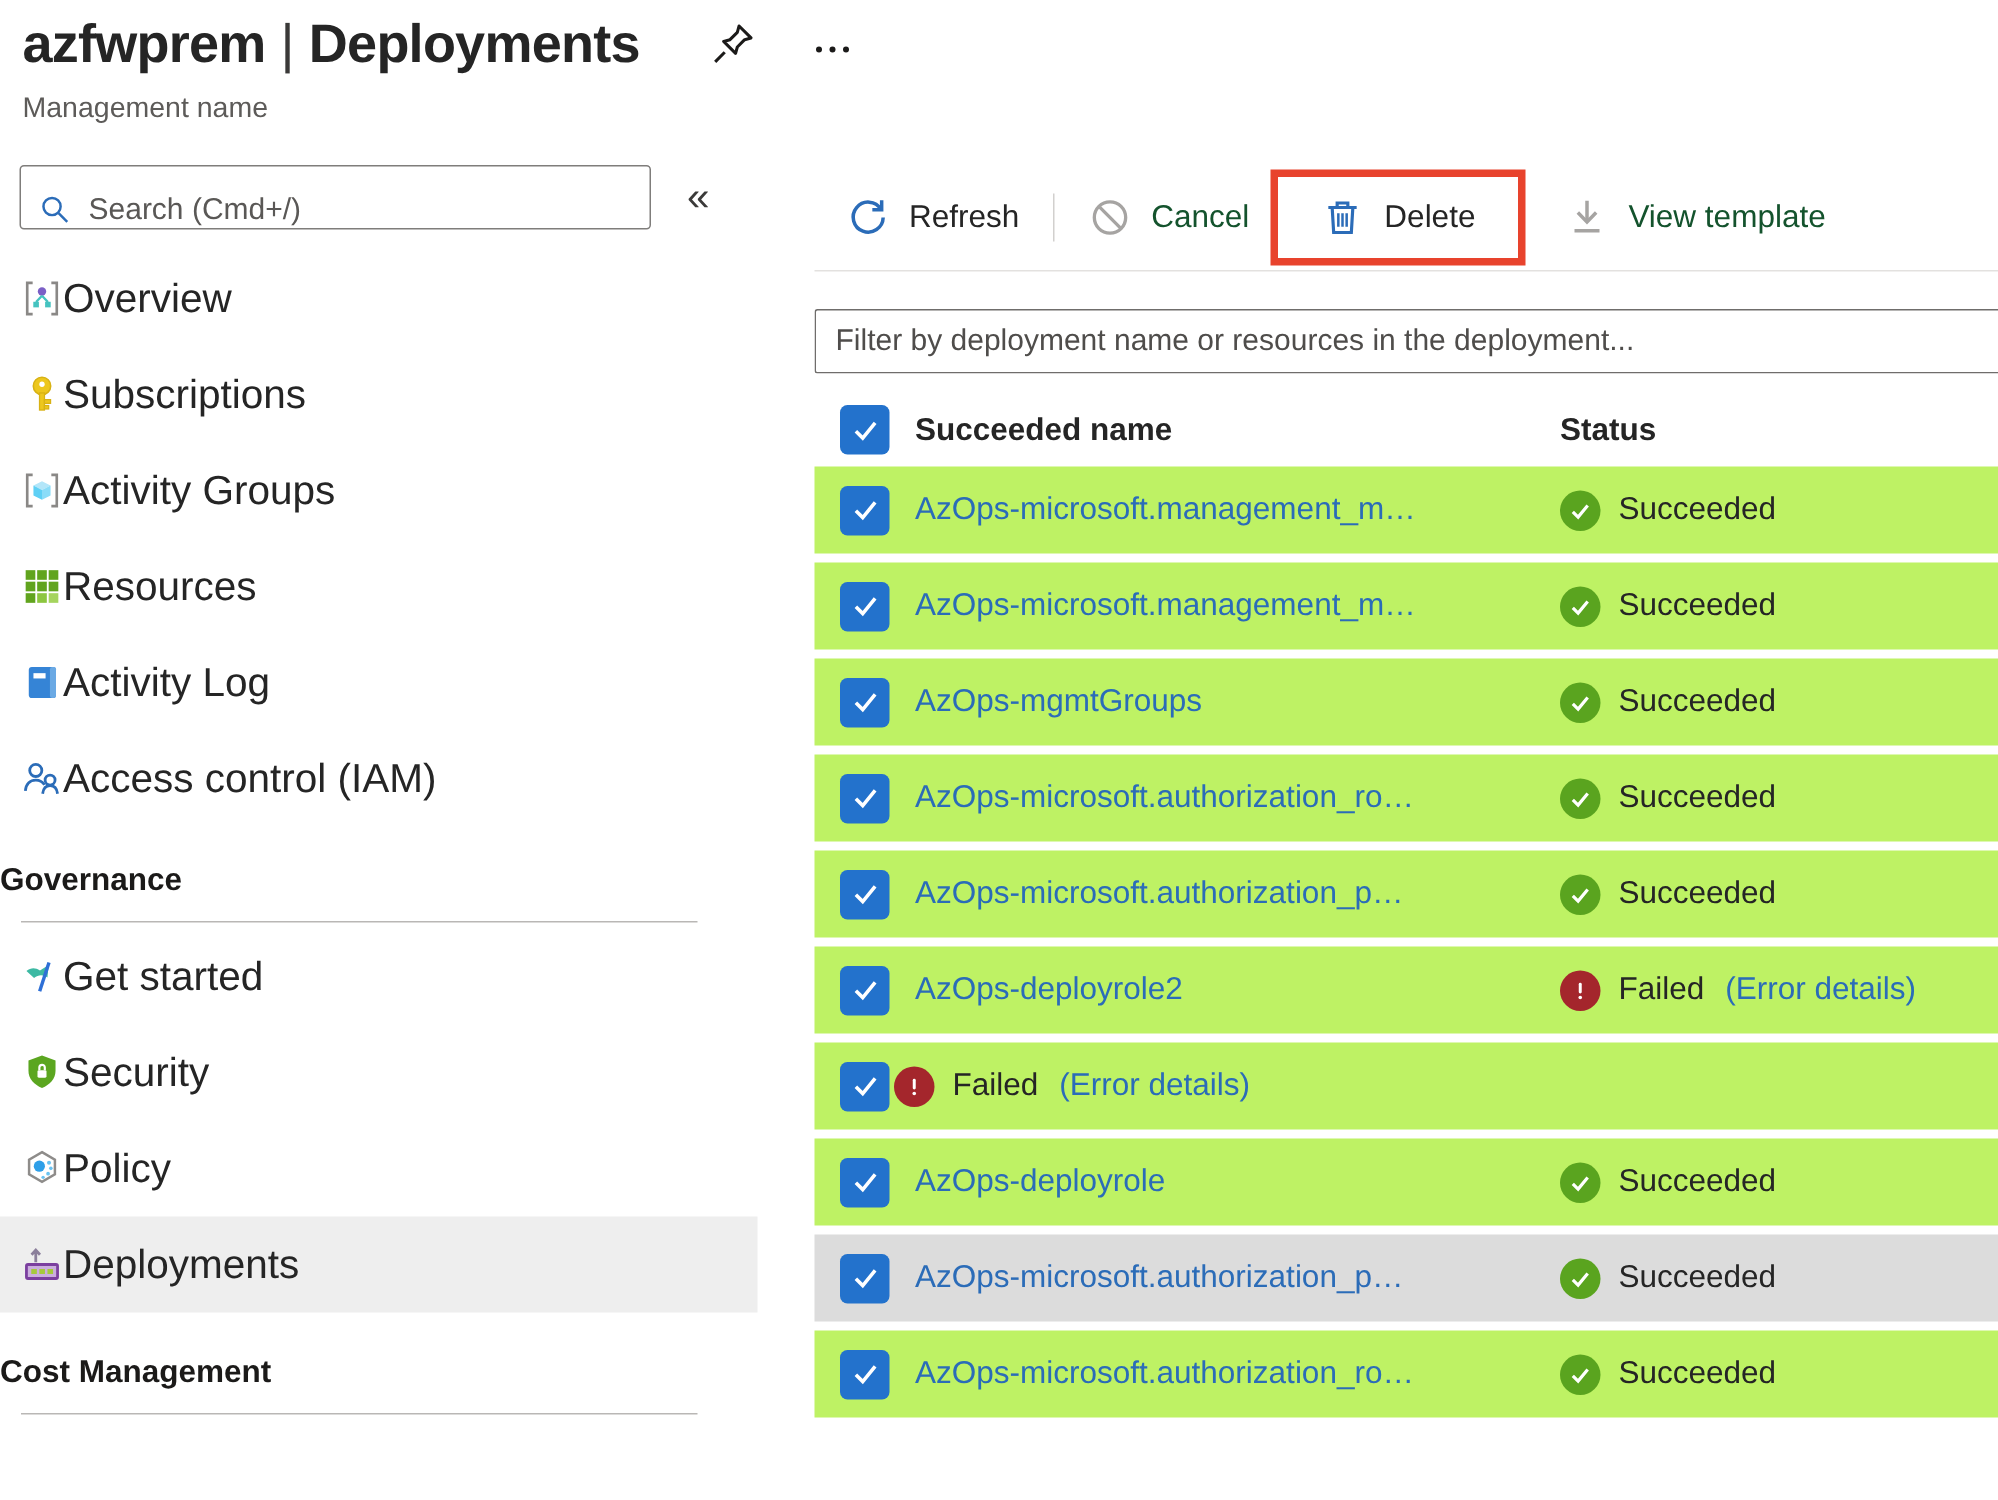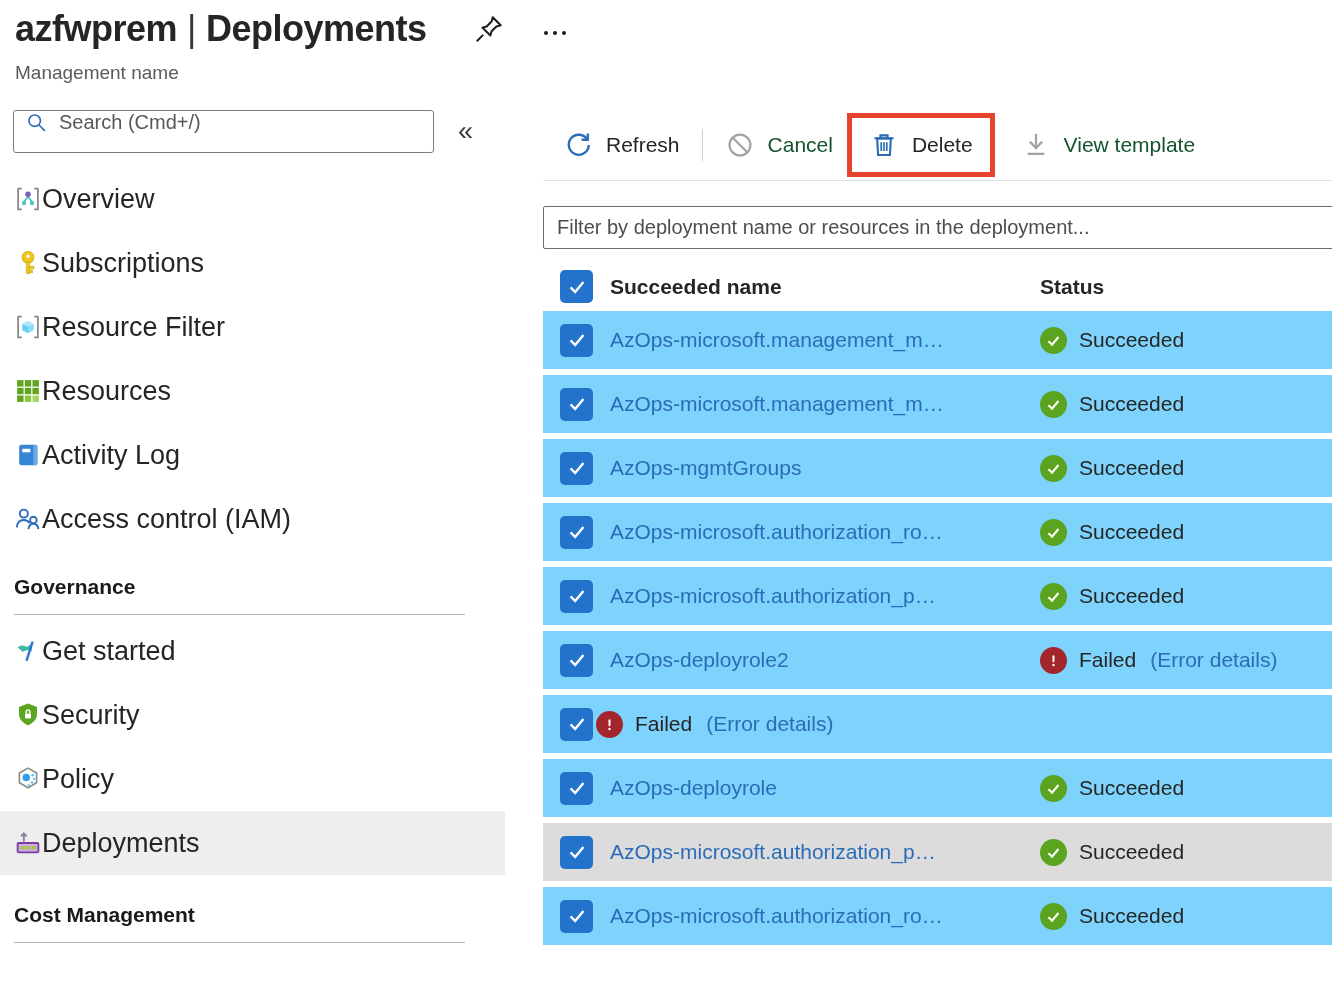--- a/index.html
+++ b/index.html
@@ -19,59 +19,59 @@
   .subtitle { font-size:19px; color:#5d5b59; margin-top:12px; }
 
   
   .layout { display:flex; margin-top:26px; }
   .sidebar { width:505px; flex-shrink:0; }
   .main { flex:1; padding-left:38px; overflow:hidden; }
 
   
   .search-row { display:flex; align-items:center; padding-left:13px; }
   .search-box { width:421px; height:43px; border:1.5px solid #7f7d7b; border-radius:3px;
-                display:flex; align-items:flex-start; gap:10px; padding:0 11px; background:#fff; }
+                display:flex; align-items:flex-end; gap:10px; padding:0 11px; background:#fff; }
   .search-box input { border:none; outline:none; flex:1; font-size:20px;
                       font-family:"Liberation Sans", sans-serif; color:#3a3938; background:transparent;}
   .search-box input::placeholder { color:#5a5856; }
   .collapse-btn { margin-left:24px; font-size:27px; color:#3b3a39; cursor:pointer; }
 
   .menu { margin-top:14px; }
   .menu-item { height:64px; display:flex; align-items:center; 
                padding-left:14px; font-size:27px; cursor:pointer; }
   .menu-item.selected { background:#eeeeee; }
   .mi-icon { width:28px; height:28px; flex-shrink:0; display:flex; }
 
-  .section-header { font-size:21px; font-weight:700; padding-left:14px; margin-top:24px; color:#1b1a19;}
+  .section-header { font-size:21px; font-weight:700; margin-top:24px; color:#1b1a19;}
   .section-divider { border:none; border-top:1px solid #b9b7b5; margin:15px 0 4px 14px; width:451px; }
 
   
   .toolbar { display:flex; align-items:center; height:70px; padding-left:20px; }
   .tb-btn { display:flex; align-items:center; gap:13px; font-size:21px; cursor:pointer; white-space:nowrap;}
   .tb-btn.disabled { color:#14532d; cursor:default; }
   .tb-sep { width:1px; height:32px; background:#d2d0ce; margin:0 22px; }
   .delete-wrap { border:5px solid #e8432d; height:64px; display:flex; align-items:center;
-                 padding:0 17px; margin:0 12px 0 14px; }
+                 padding:0 28px; margin:0 12px 0 14px; }
   .vt-gap { margin-left:14px; }
   .toolbar-divider { border:none; border-top:1px solid #e3e1df; }
 
   
   .filter-wrap { margin-top:25px; overflow:hidden; }
   .filter-wrap input { width:calc(100% + 40px); height:43px; border:1.5px solid #6f6d6b;
                        border-radius:2px; font-size:20px; padding:0 13px; outline:none;
                        font-family:"Liberation Sans", sans-serif; color:#3a3938; }
   .filter-wrap input::placeholder { color:#4f4d4b; }
 
   
   .grid-cols { display:grid; grid-template-columns:53px 444px 1fr; align-items:center; }
   .thead { height:49px; margin-top:13px; font-size:21px; font-weight:700; }
   .cell-name { padding-left:14px; overflow:hidden; white-space:nowrap; }
   .cbx { width:33px; height:33px; margin-left:17px; background:#2372cc; border-radius:5px;
          display:flex; align-items:center; justify-content:center; cursor:pointer; flex-shrink:0;}
-  .trow { height:58px; background:#7dd3fc; margin-bottom:6px; }
+  .trow { height:58px; background:#bef264; margin-bottom:6px; }
   .trow.hover { background:#dcdcdc; }
   .row-link { color:#2b6cb8; font-size:21px; text-decoration:none; cursor:pointer;
               overflow:hidden; white-space:nowrap; display:block; text-overflow:ellipsis; }
   .status-cell { display:flex; align-items:center; gap:12px; font-size:21px; }
   .st-icon { width:27px; height:27px; border-radius:50%; display:flex;
              align-items:center; justify-content:center; flex-shrink:0; }
   .st-succeeded { background:#5aa41f; }
   .st-failed { background:#a4262c; }
   .error-link { color:#2b6cb8; cursor:pointer; text-decoration:none; margin-left:2px; white-space:nowrap;}
 </style>
@@ -145,21 +145,21 @@
           <svg width="28" height="28" viewBox="0 0 27 27">
               <g stroke="#8a8886" stroke-width="1.7" fill="none">
                 <path d="M7.5 3.5H4v20h3.5"></path>
                 <path d="M19.5 3.5H23v20h-3.5"></path>
               </g>
               <polygon points="13.5,7.5 19,10.3 13.5,13.1 8,10.3" fill="#b3e6f9"></polygon>
               <polygon points="8,10.3 13.5,13.1 13.5,19.5 8,16.7" fill="#5fd0f5"></polygon>
               <polygon points="19,10.3 13.5,13.1 13.5,19.5 19,16.7" fill="#8adcf8"></polygon>
             </svg>
         </span>
-        <span>Resource Filter</span>
+        <span>Activity Groups</span>
       </div>
       <div class="menu-item">
         <span class="mi-icon">
           <svg width="28" height="28" viewBox="0 0 27 27">
               <g fill="#61a41e">
                 <rect x="3" y="3" width="6.2" height="6.2"></rect>
                 <rect x="10.4" y="3" width="6.2" height="6.2"></rect>
                 <rect x="17.8" y="3" width="6.2" height="6.2"></rect>
                 <rect x="3" y="10.4" width="6.2" height="6.2"></rect>
                 <rect x="10.4" y="10.4" width="6.2" height="6.2"></rect>

